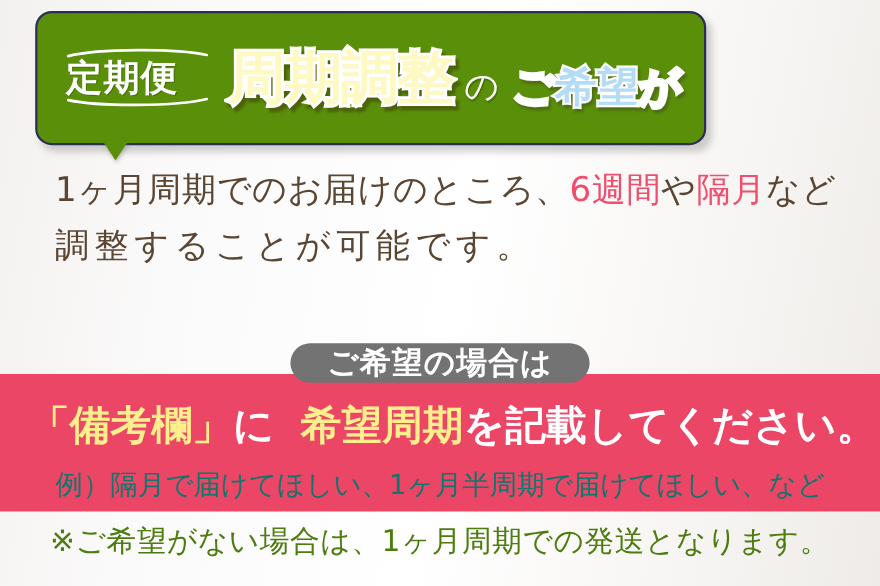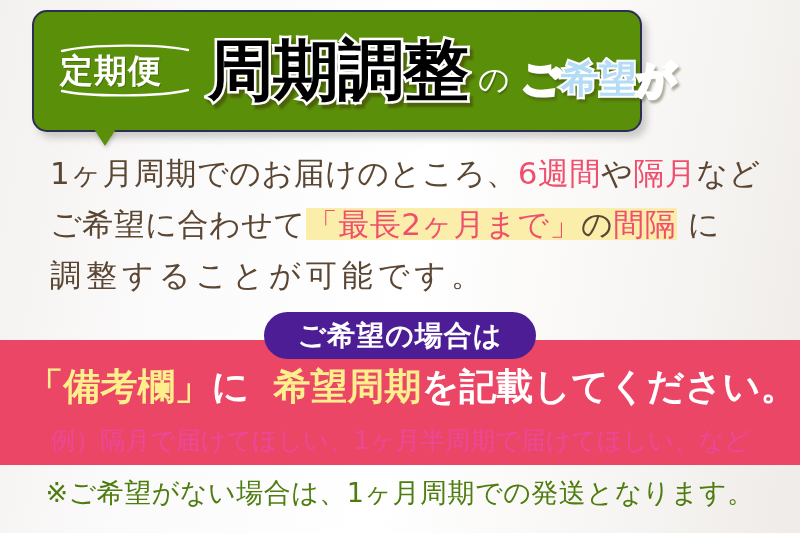--- a/index.html
+++ b/index.html
@@ -76,24 +76,24 @@
     display:block;
     height: 12px;
     width: 130px;
     margin: 0 auto;
   }
   .rule svg { display:block; }
 
   
   .main-title {
     flex: 0 0 auto;
-    font-size: 66px;
-    font-weight: 700;
-    line-height: 1;
-    color: #000000;
+    font-size: 52px;
+    font-weight: 700;
+    line-height: 1;
+    color: #fef9c3;
     letter-spacing: -1px;
     white-space: nowrap;
     margin-right: 4px;
     -webkit-text-stroke: 5px #ffffff;
     paint-order: stroke fill;
     filter: drop-shadow(3px 4px 1px rgba(60,45,10,.45));
   }
 
   .no-char {
     flex: 0 0 auto;
@@ -154,22 +154,22 @@
     height: 125px;
     background: #ec4667;
   }
 
   
   .badge {
     position: absolute;
     left: 264px;
     top: 312px;
     width: 272px;
-    height: 47px;
-    background: #4c1d95;
+    height: 36px;
+    background: #737373;
     border-radius: 24px;
     display:flex;
     align-items:center;
     justify-content:center;
     z-index: 5;
   }
   .badge-text {
     color:#ffffff;
     font-size: 28px;
     font-weight: 700;
@@ -192,21 +192,21 @@
     z-index: 6;
   }
   .band-main .y { color:#fcef8c;margin-left:24px; }
   .band-main .w { color:#ffffff; }
 
   .band-example {
     position: absolute;
     left: 0; right: 0;
     top: 428px;
     text-align:center;
-    color:#ec4899;
+    color:#0f766e;
     font-size: 25px;
     font-weight: 500;
     line-height: 1;
     letter-spacing: 0px;
     white-space: nowrap;
     z-index: 6;
   }
 
   
   .footer-note {
@@ -251,21 +251,20 @@
       </div>
     </div>
 
   </div>
   <div class="header-tail"></div>
 </div>
 
 <div class="body-para">
   <span class="line l1"><span>1ヶ月周期でのお届けのところ、</span><span class="pink">6週間</span><span>や</span><span class="pink">隔月</span><span>など</span></span>
 
-  <span class="line l2"><span>ご希望に合わせて</span><span class="hl"><span class="pink-big">「最長2ヶ月まで」</span><span>の</span><span class="pink-big">間隔</span></span><span> に</span></span>
 
   <span class="line l3">調整することが可能です。</span>
 </div>
 
 <div class="pink-band"></div>
 
 <div class="badge">
   <span class="badge-text">ご希望の場合は</span>
 </div>
 

